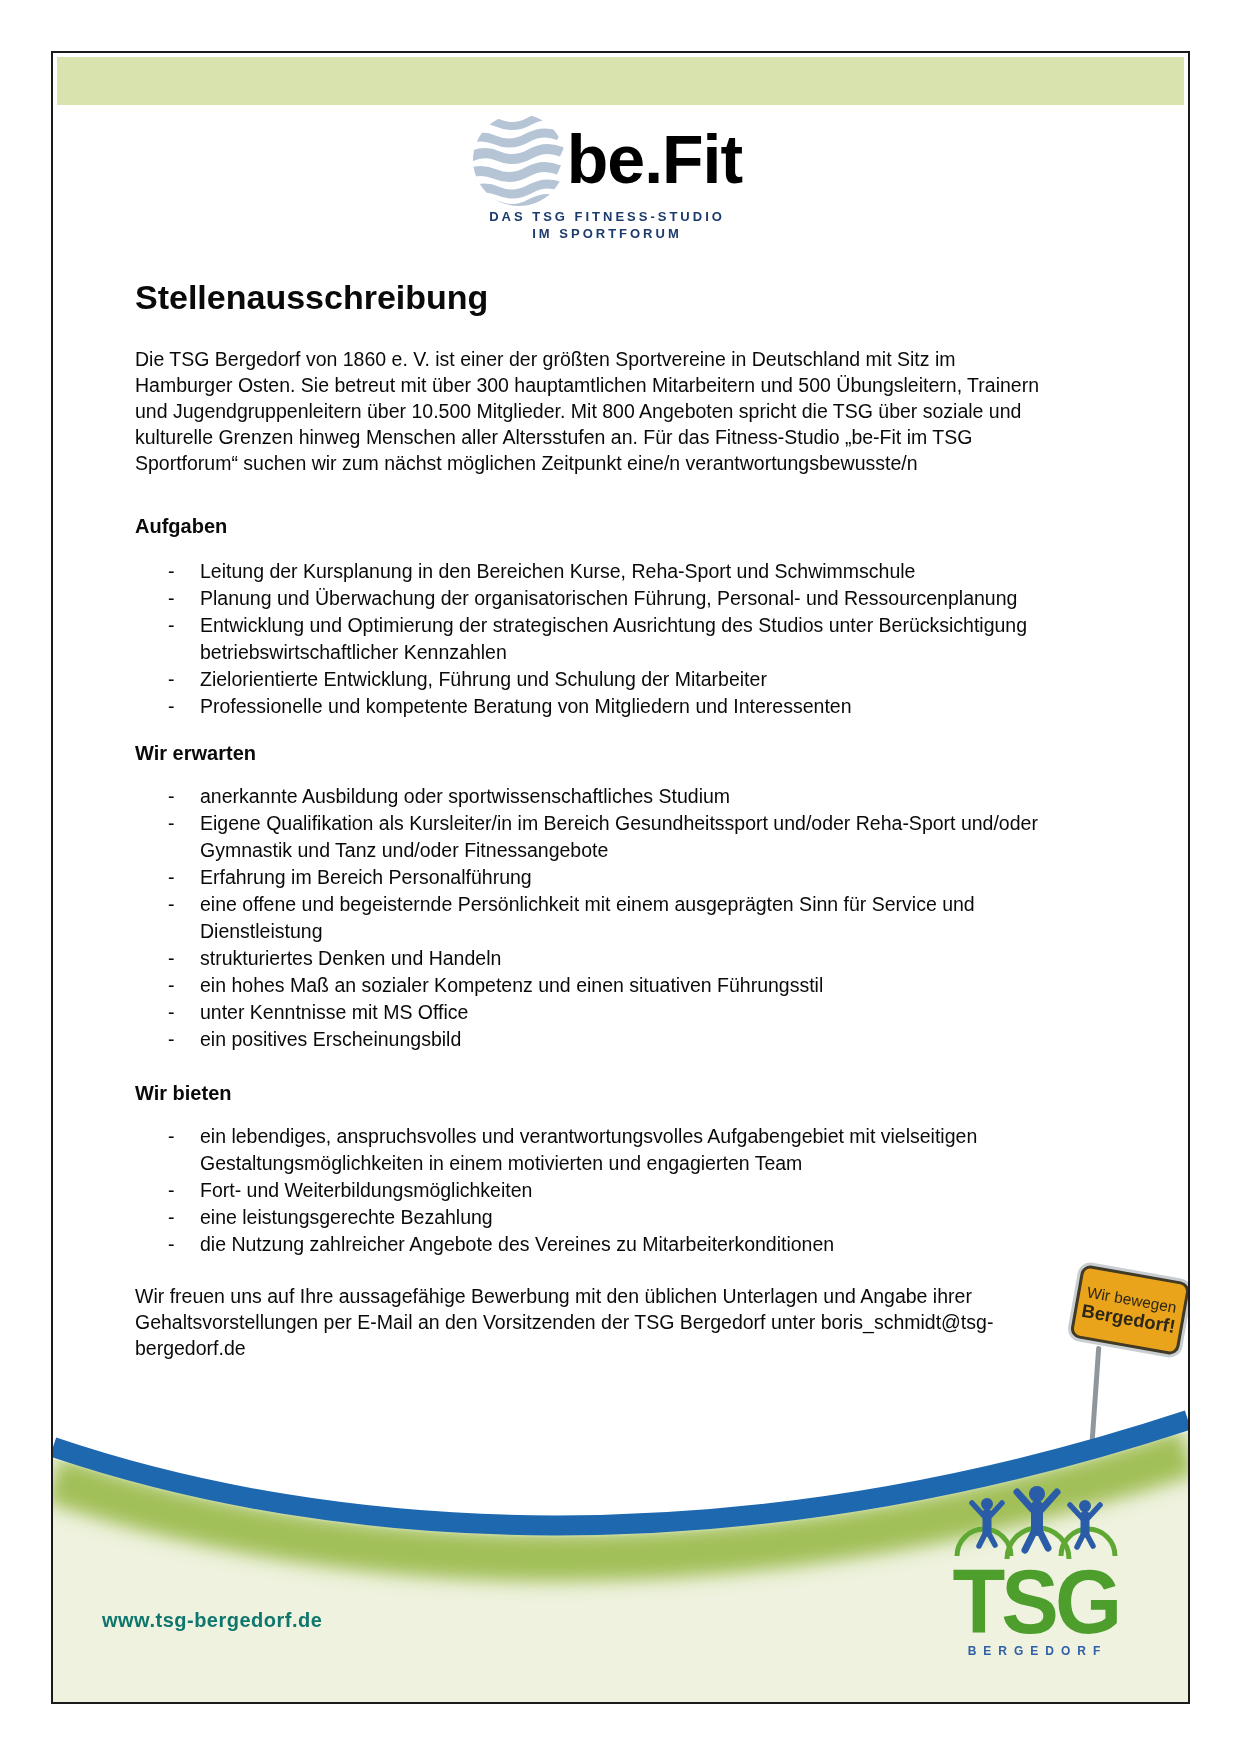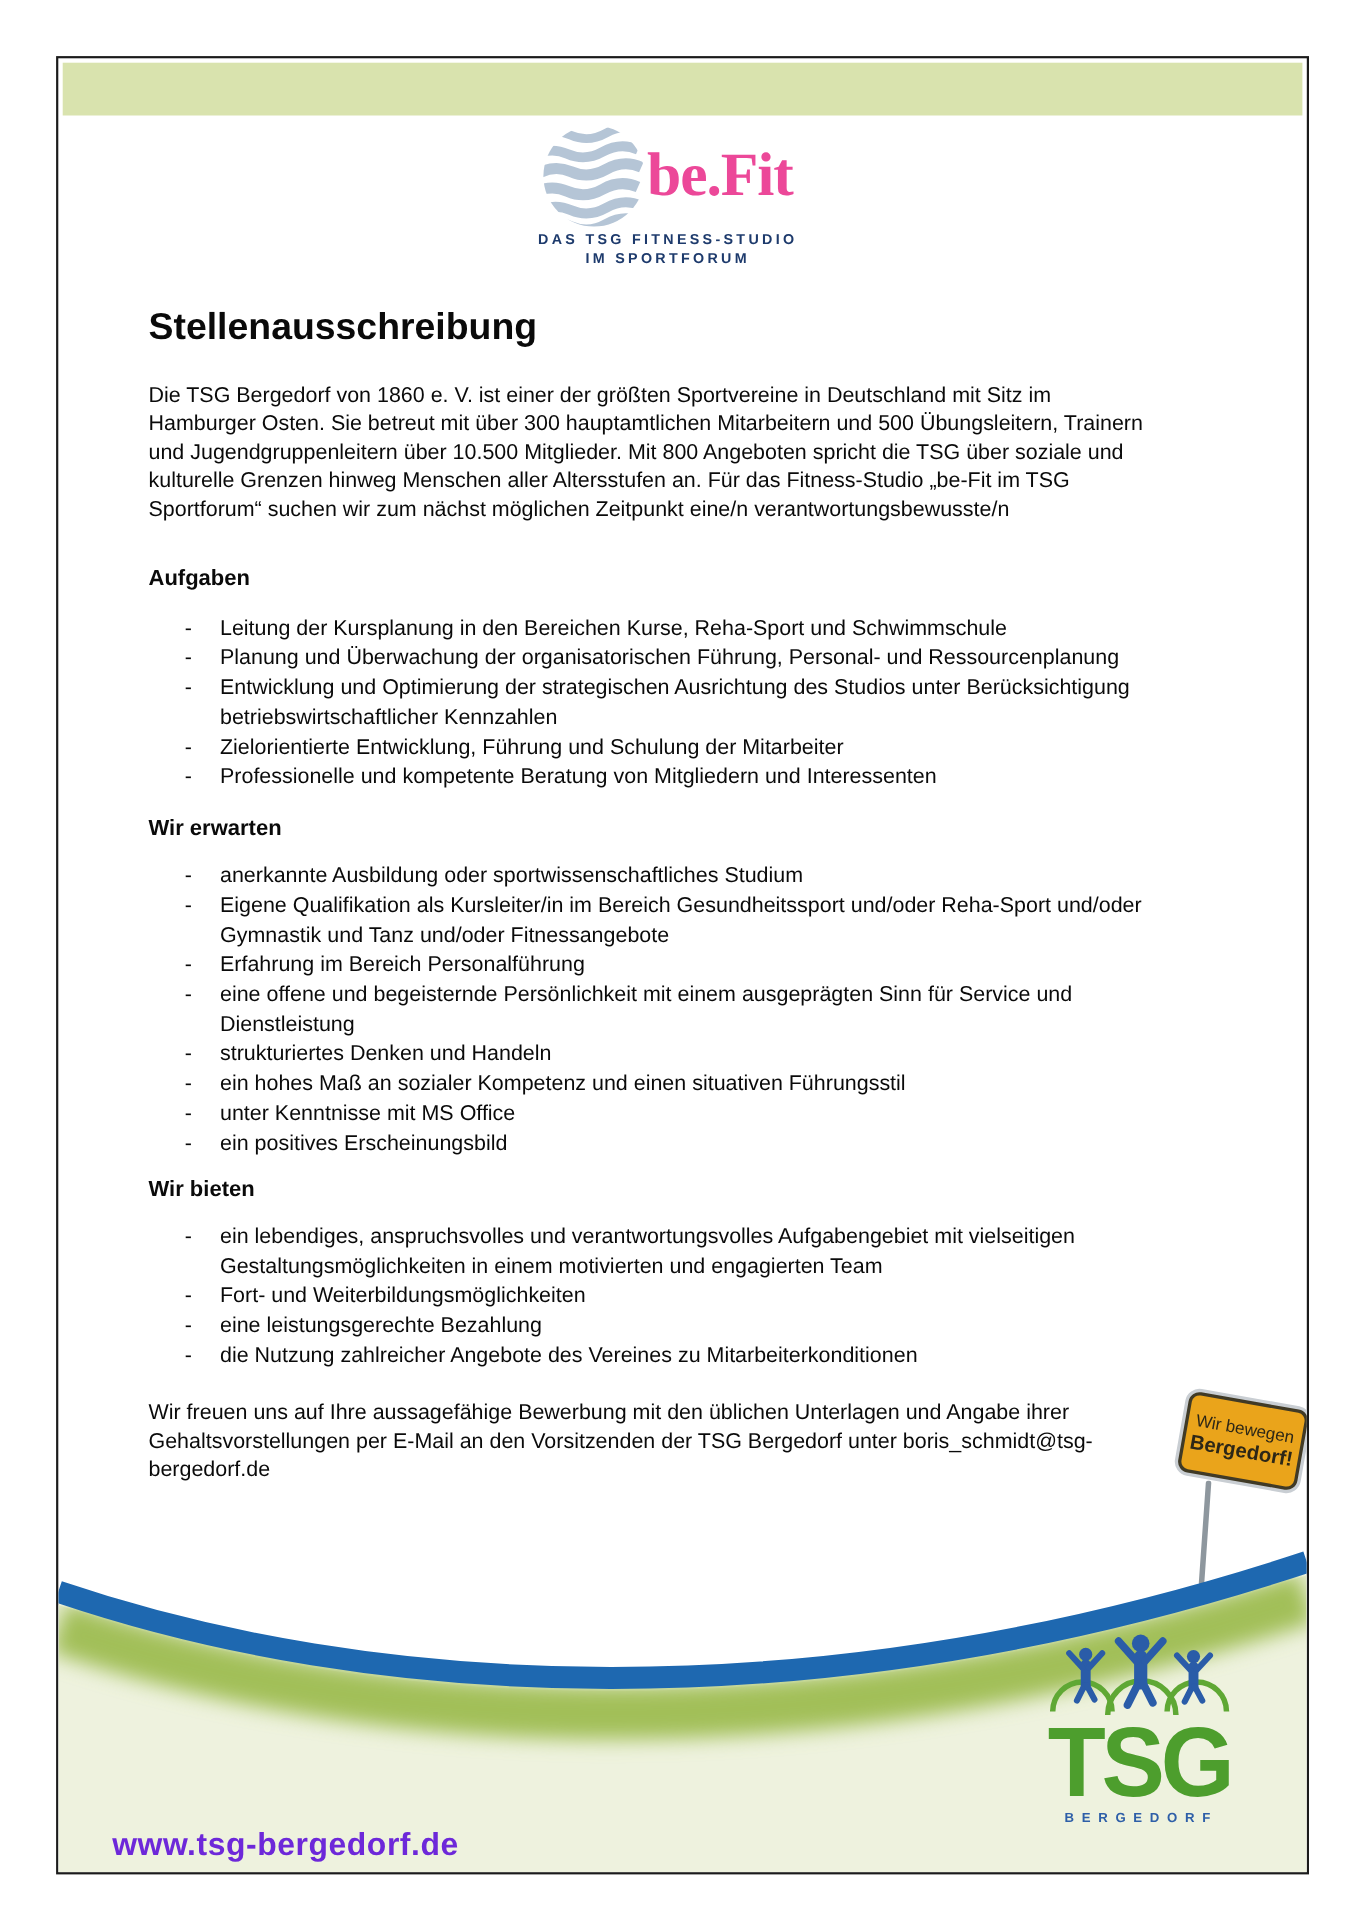--- a/index.html
+++ b/index.html
@@ -5,49 +5,49 @@
   html,body{margin:0;padding:0;}
   body{background:#ffffff;font-family:"Liberation Sans","DejaVu Sans",sans-serif;color:#0a0a0a;}
   .canvas{position:relative;width:1241px;height:1755px;background:#ffffff;overflow:hidden;}
   .frame{position:absolute;left:51px;top:51px;width:1139px;height:1653px;border:2px solid #1b1b1b;
          box-sizing:border-box;background:#ffffff;overflow:hidden;}
   .band{position:absolute;top:4px;left:4px;right:4px;height:48px;background:#d9e3ae;}
 
   
   .logo{position:absolute;top:60px;left:404px;width:300px;display:flex;flex-direction:column;align-items:center;}
   .logo-row{display:flex;align-items:center;gap:0px;}
-  .wordmark{font-size:56px;font-weight:bold;color:#ec4899;line-height:1;letter-spacing:-1px;position:relative;top:-4px;font-family:Liberation Serif, serif;}
+  .wordmark{font-size:68px;font-weight:bold;color:#000000;line-height:1;letter-spacing:-1px;position:relative;top:-4px;}
   .logo-sub{margin-top:-4px;text-align:center;color:#1d3a6c;font-weight:bold;}
   .logo-sub .l1{font-size:13px;letter-spacing:3px;line-height:17px;}
   .logo-sub .l2{font-size:13px;letter-spacing:3px;line-height:17px;}
 
   .content{position:absolute;left:82px;top:225px;width:910px;}
   h1.doc-title{margin:0 0 30px 0;font-size:34px;line-height:38px;font-weight:bold;}
   p.intro{margin:0;font-size:19.5px;line-height:26px;}
   h2.job-title{margin:20px 0 0 0;font-size:25.5px;line-height:30px;font-weight:bold;}
   h3.sec{margin:0;font-size:20px;line-height:24px;font-weight:bold;}
   .sec-aufgaben h3.sec{margin-top:38px;}
   .sec-erwarten h3.sec{margin-top:21px;}
-  .sec-bieten h3.sec{margin-top:16px;}
+  .sec-bieten h3.sec{margin-top:28px;}
   ul.dashes{list-style:none;margin:20px 0 0 0;padding:0;}
   .sec-erwarten ul.dashes,.sec-bieten ul.dashes{margin-top:18px;}
   ul.dashes li{position:relative;padding-left:65px;font-size:19.5px;line-height:27px;}
   ul.dashes li::before{content:"-";position:absolute;left:33px;top:0;}
   p.closing{margin:25px 0 0 0;font-size:19.5px;line-height:26px;width:860px;}
 
   
   .wave{position:absolute;left:0;bottom:0;width:100%;height:300px;display:block;}
   .post{position:absolute;left:1040px;top:1293px;width:5px;height:95px;background:#8e979e;
         border-radius:2px;transform:rotate(4deg);}
   .sign{position:absolute;left:1022px;top:1220px;width:110px;height:74px;transform:rotate(10deg);
         background:#eaa41b;border:3px solid #403a26;border-radius:10px;box-shadow:0 0 0 3px #c9ced3;
         box-sizing:border-box;display:flex;flex-direction:column;align-items:center;justify-content:center;}
   .sign .s1{font-size:15.5px;line-height:18px;color:#2d2717;font-weight:normal;}
   .sign .s2{font-size:18.5px;line-height:20px;color:#2d2717;font-weight:bold;}
-  .site{position:absolute;left:49px;top:1608px;font-size:29px;font-weight:bold;color:#6d28d9;letter-spacing:0.5px;}
+  .site{position:absolute;left:49px;top:1556px;font-size:20px;font-weight:bold;color:#0f766e;letter-spacing:0.5px;}
   .tsg{position:absolute;left:896px;top:1429px;width:170px;text-align:center;}
   .tsg-word{font-size:90px;line-height:76px;font-weight:bold;letter-spacing:-4px;color:#4d9e2d;transform:scaleX(0.96);}
   .tsg-sub{margin-top:4px;font-size:12px;font-weight:bold;letter-spacing:7px;color:#2e5fa8;padding-left:7px;}
 </style>
 </head>
 <body>
 
 <div class="canvas">
   <div class="frame">
 

